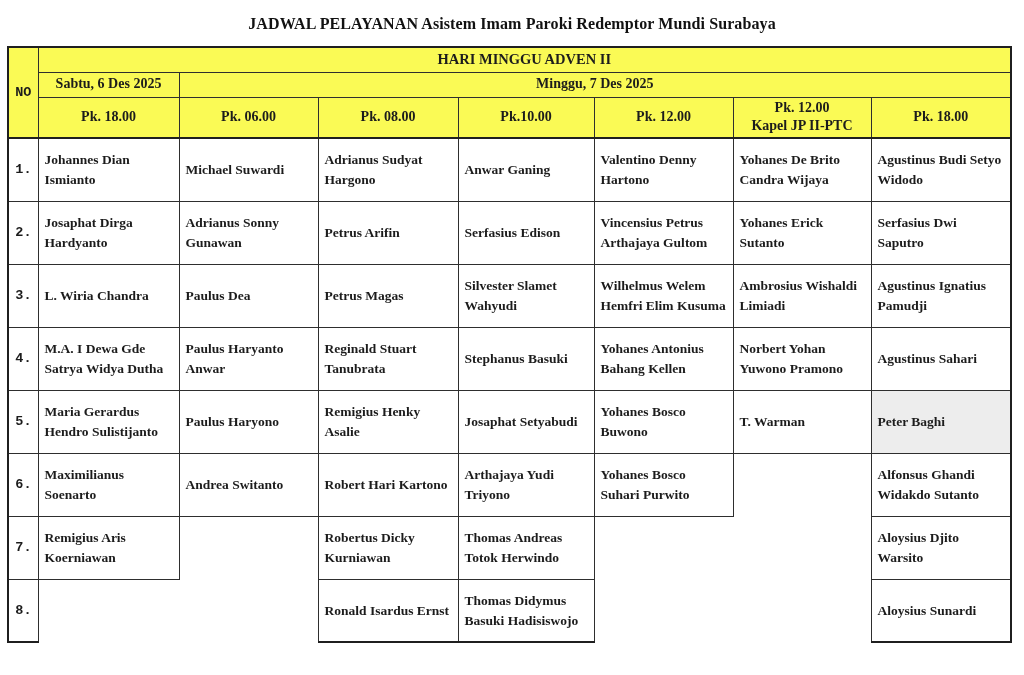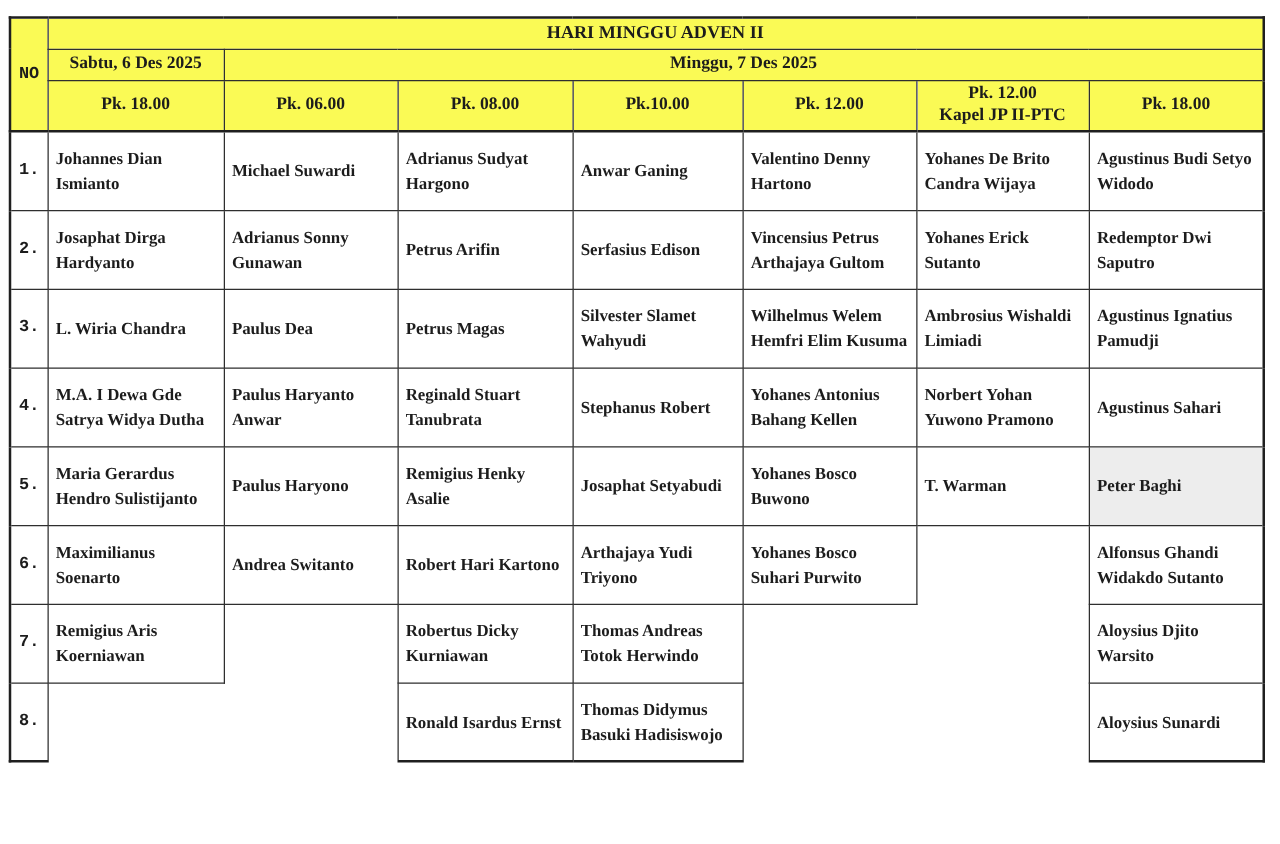--- a/index.html
+++ b/index.html
@@ -56,20 +56,21 @@
   .bt2{border-top:2px solid #1f1f1f !important;}
   .bl2{border-left:2px solid #1f1f1f !important;font-family:Liberation Mono, monospace;}
   .br2{border-right:2px solid #1f1f1f !important;}
   .bb2{border-bottom:2px solid #1f1f1f !important;}
 </style>
 </head>
 <body>
 
 <div class="page">
 
+  <h1 class="doc-title">JADWAL PELAYANAN Asistem Imam Paroki Redemptor Mundi Surabaya</h1>
 
   <table class="schedule">
     <colgroup>
       <col style="width:30px">
         <col style="width:141px">
         <col style="width:139px">
         <col style="width:140px">
       <col style="width:136px">
         <col style="width:139px">
         <col style="width:138px">
@@ -109,38 +110,38 @@
         <td class="name-cell br2">Agustinus Budi Setyo Widodo</td>
       </tr>
       <tr class="body-row">
         <td class="no-cell bl2">2.</td>
         <td class="name-cell">Josaphat Dirga Hardyanto</td>
         <td class="name-cell">Adrianus Sonny Gunawan</td>
         <td class="name-cell">Petrus Arifin</td>
         <td class="name-cell">Serfasius Edison</td>
         <td class="name-cell">Vincensius Petrus Arthajaya Gultom</td>
         <td class="name-cell">Yohanes Erick Sutanto</td>
-        <td class="name-cell br2">Redemptor Dwi Saputro</td>
+        <td class="name-cell br2">Serfasius Dwi Saputro</td>
       </tr>
       <tr class="body-row">
         <td class="no-cell bl2">3.</td>
         <td class="name-cell">L. Wiria Chandra</td>
         <td class="name-cell">Paulus Dea</td>
         <td class="name-cell">Petrus Magas</td>
         <td class="name-cell">Silvester Slamet Wahyudi</td>
         <td class="name-cell">Wilhelmus Welem Hemfri Elim Kusuma</td>
         <td class="name-cell">Ambrosius Wishaldi Limiadi</td>
         <td class="name-cell br2">Agustinus Ignatius Pamudji</td>
       </tr>
       <tr class="body-row">
         <td class="no-cell bl2">4.</td>
         <td class="name-cell">M.A. I Dewa Gde Satrya Widya Dutha</td>
         <td class="name-cell">Paulus Haryanto Anwar</td>
         <td class="name-cell">Reginald Stuart Tanubrata</td>
-        <td class="name-cell">Stephanus Robert</td>
+        <td class="name-cell">Stephanus Basuki</td>
         <td class="name-cell">Yohanes Antonius Bahang Kellen</td>
         <td class="name-cell">Norbert Yohan Yuwono Pramono</td>
         <td class="name-cell br2">Agustinus Sahari</td>
       </tr>
       <tr class="body-row">
         <td class="no-cell bl2">5.</td>
         <td class="name-cell">Maria Gerardus Hendro Sulistijanto</td>
         <td class="name-cell">Paulus Haryono</td>
         <td class="name-cell">Remigius Henky Asalie</td>
         <td class="name-cell">Josaphat Setyabudi</td>

